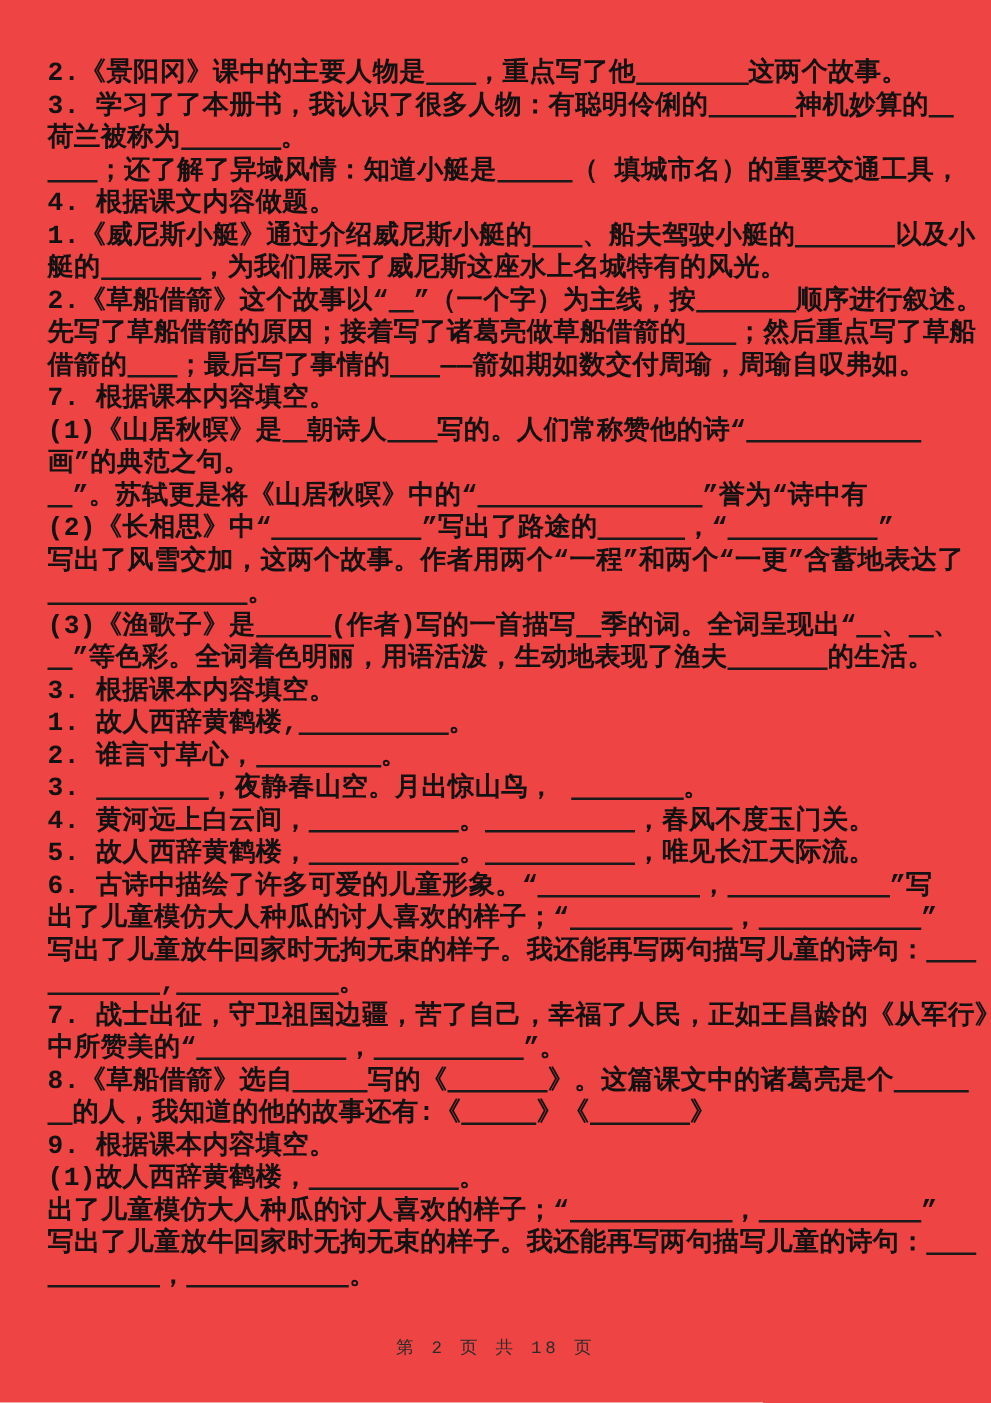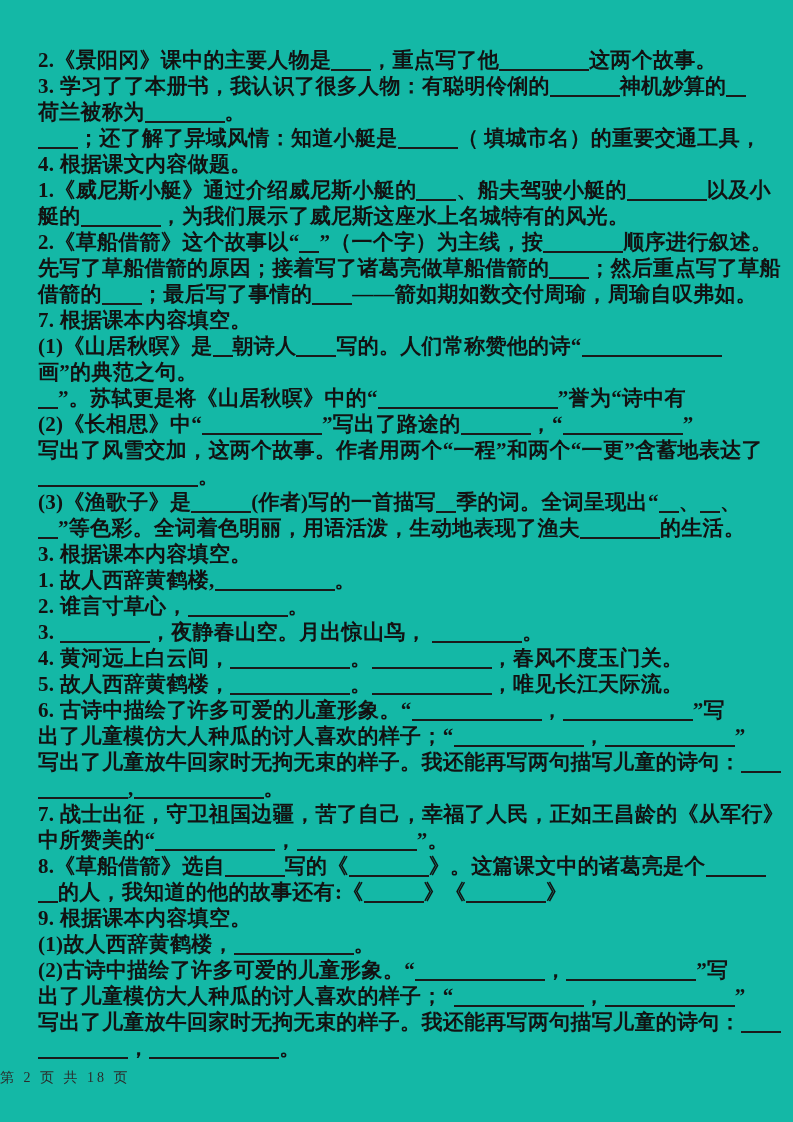--- a/index.html
+++ b/index.html
@@ -4,23 +4,23 @@
 <style>
   html, body {
     margin: 0;
     padding: 0;
     background: #ffffff;
   }
   .page {
     position: relative;
     width: 793px;
     height: 1122px;
-    background: #14b8a6;
+    background: #ef4444;
     overflow: hidden;
-    font-family: Liberation Serif, serif;
+    font-family: Liberation Mono, monospace;
     color: #121212;
   }
   .content {
     position: absolute;
     left: 38px;
     top: 47px;
     width: 735px;
   }
   .line {
     font-size: 21px;
@@ -34,21 +34,21 @@
     display: inline-block;
     height: 14px;
     border-bottom: 2px solid #1a1a1a;
     vertical-align: -4px;
   }
   .footer {
     position: absolute;
     left: 0;
     right: 0;
     top: 1069px;
-    text-align: left;
+    text-align: center;
     font-size: 14px;
     letter-spacing: 3px;
     font-weight: 500;
     color: #2b2b2b;
   }
 </style>
 </head>
 <body>
 
 <div class="page">
@@ -82,21 +82,20 @@
       <div class="line">6. 古诗中描绘了许多可爱的儿童形象。“<span class="blank" style="width:130px"></span>，<span class="blank" style="width:130px"></span>”写</div>
       <div class="line">出了儿童模仿大人种瓜的讨人喜欢的样子；“<span class="blank" style="width:130px"></span>，<span class="blank" style="width:130px"></span>”</div>
       <div class="line">写出了儿童放牛回家时无拘无束的样子。我还能再写两句描写儿童的诗句：<span class="blank" style="width:40px"></span></div>
       <div class="line"><span class="blank" style="width:90px"></span>,<span class="blank" style="width:130px"></span>。</div>
       <div class="line">7. 战士出征，守卫祖国边疆，苦了自己，幸福了人民，正如王昌龄的《从军行》</div>
       <div class="line">中所赞美的“<span class="blank" style="width:120px"></span>，<span class="blank" style="width:120px"></span>”。</div>
       <div class="line">8.《草船借箭》选自<span class="blank" style="width:60px"></span>写的《<span class="blank" style="width:80px"></span>》。这篇课文中的诸葛亮是个<span class="blank" style="width:60px"></span></div>
       <div class="line"><span class="blank" style="width:20px"></span>的人，我知道的他的故事还有:《<span class="blank" style="width:60px"></span>》《<span class="blank" style="width:80px"></span>》</div>
       <div class="line">9. 根据课本内容填空。</div>
       <div class="line">(1)故人西辞黄鹤楼，<span class="blank" style="width:120px"></span>。</div>
-      <div class="line">(2)古诗中描绘了许多可爱的儿童形象。“<span class="blank" style="width:130px"></span>，<span class="blank" style="width:130px"></span>”写</div>
       <div class="line">出了儿童模仿大人种瓜的讨人喜欢的样子；“<span class="blank" style="width:130px"></span>，<span class="blank" style="width:130px"></span>”</div>
       <div class="line">写出了儿童放牛回家时无拘无束的样子。我还能再写两句描写儿童的诗句：<span class="blank" style="width:40px"></span></div>
       <div class="line"><span class="blank" style="width:90px"></span>，<span class="blank" style="width:130px"></span>。</div>
     </div>
   <div class="footer">
     <span>第 2 页 共 18 页</span>
   </div>
 </div>
 
 </body></html>

